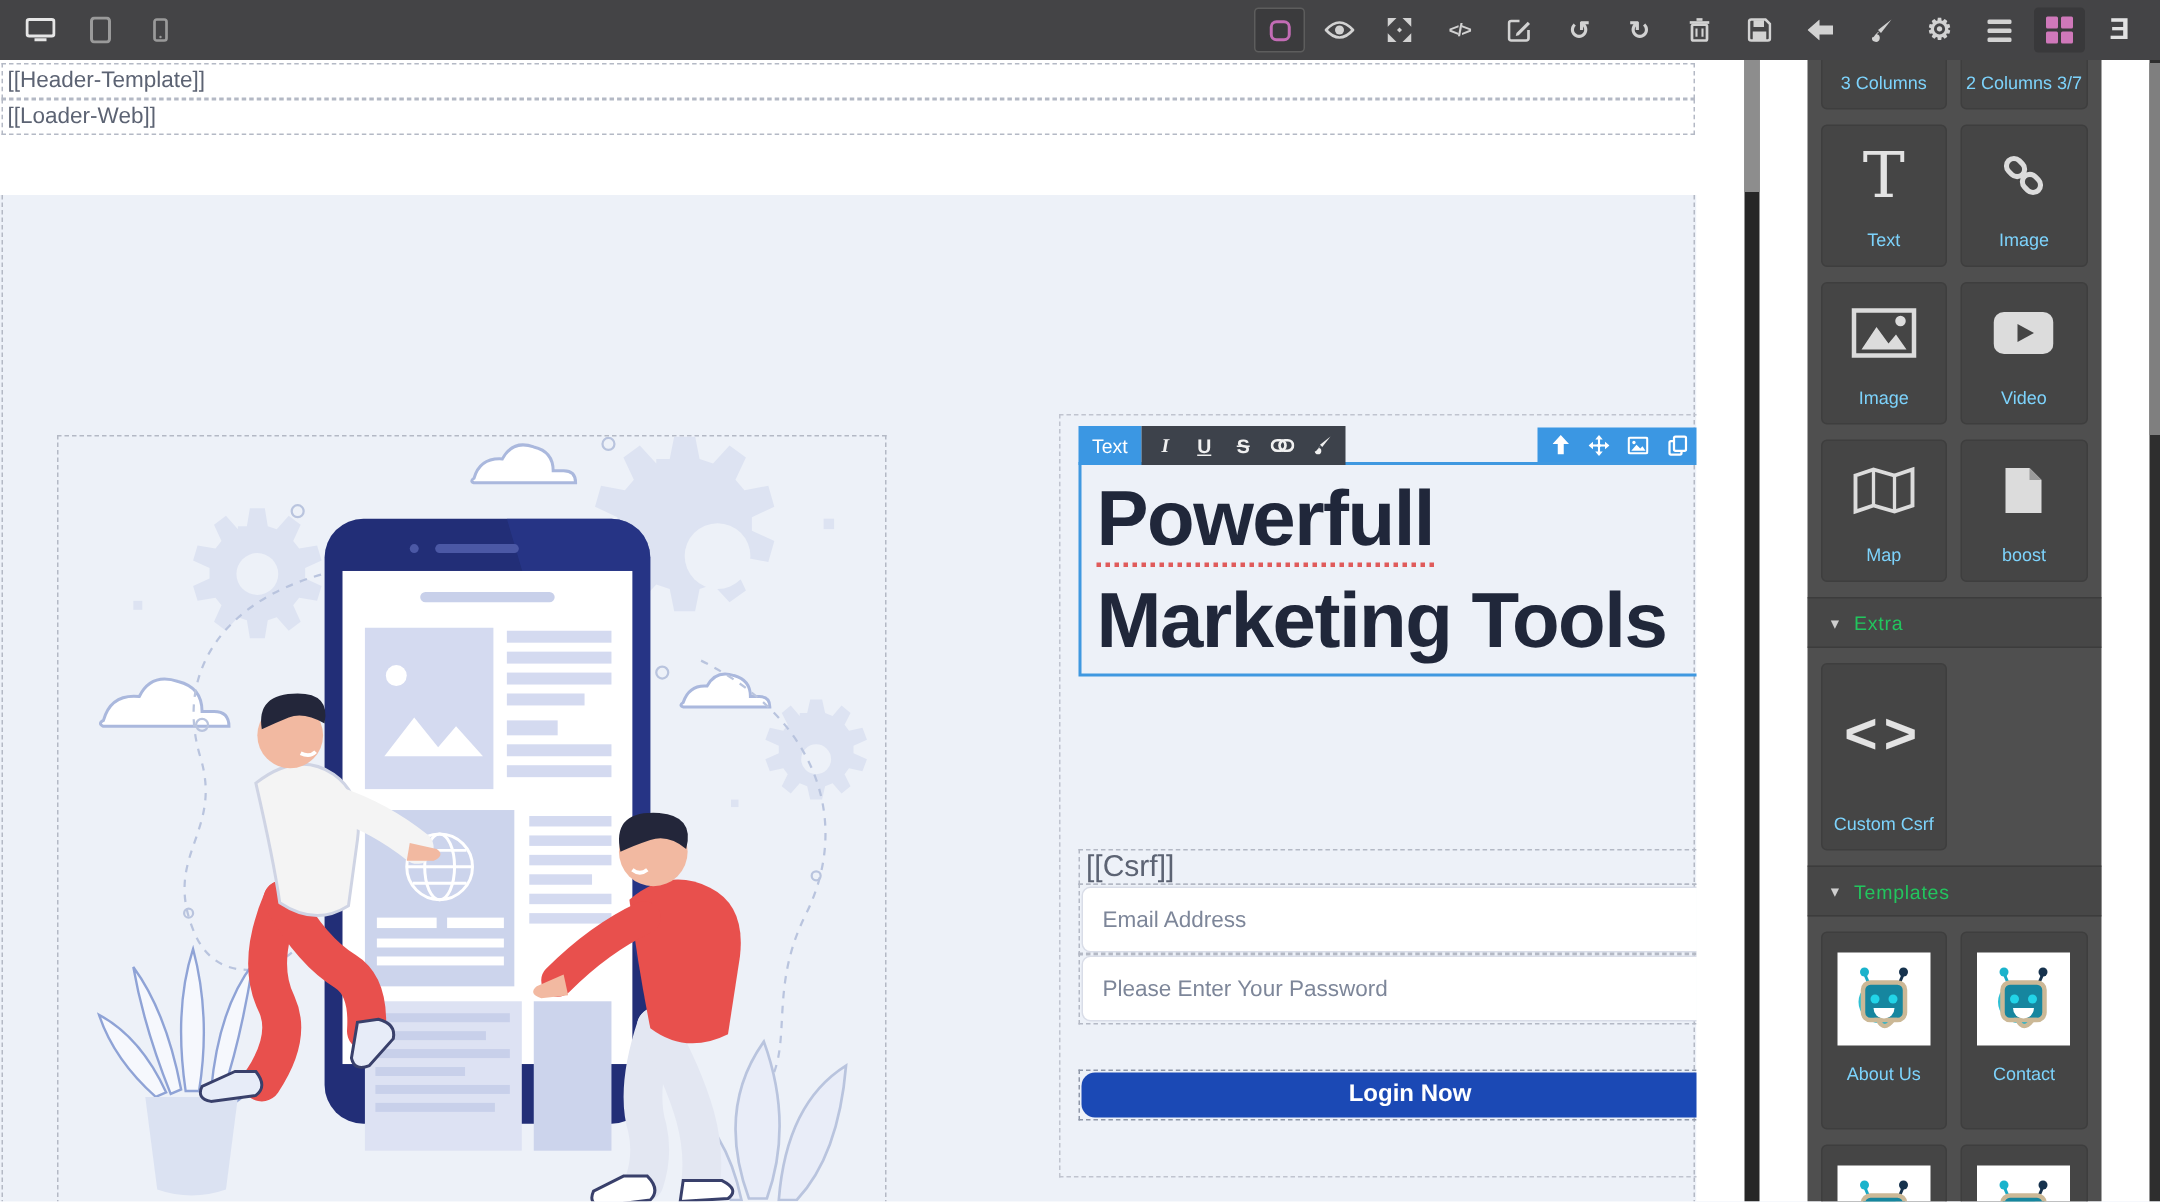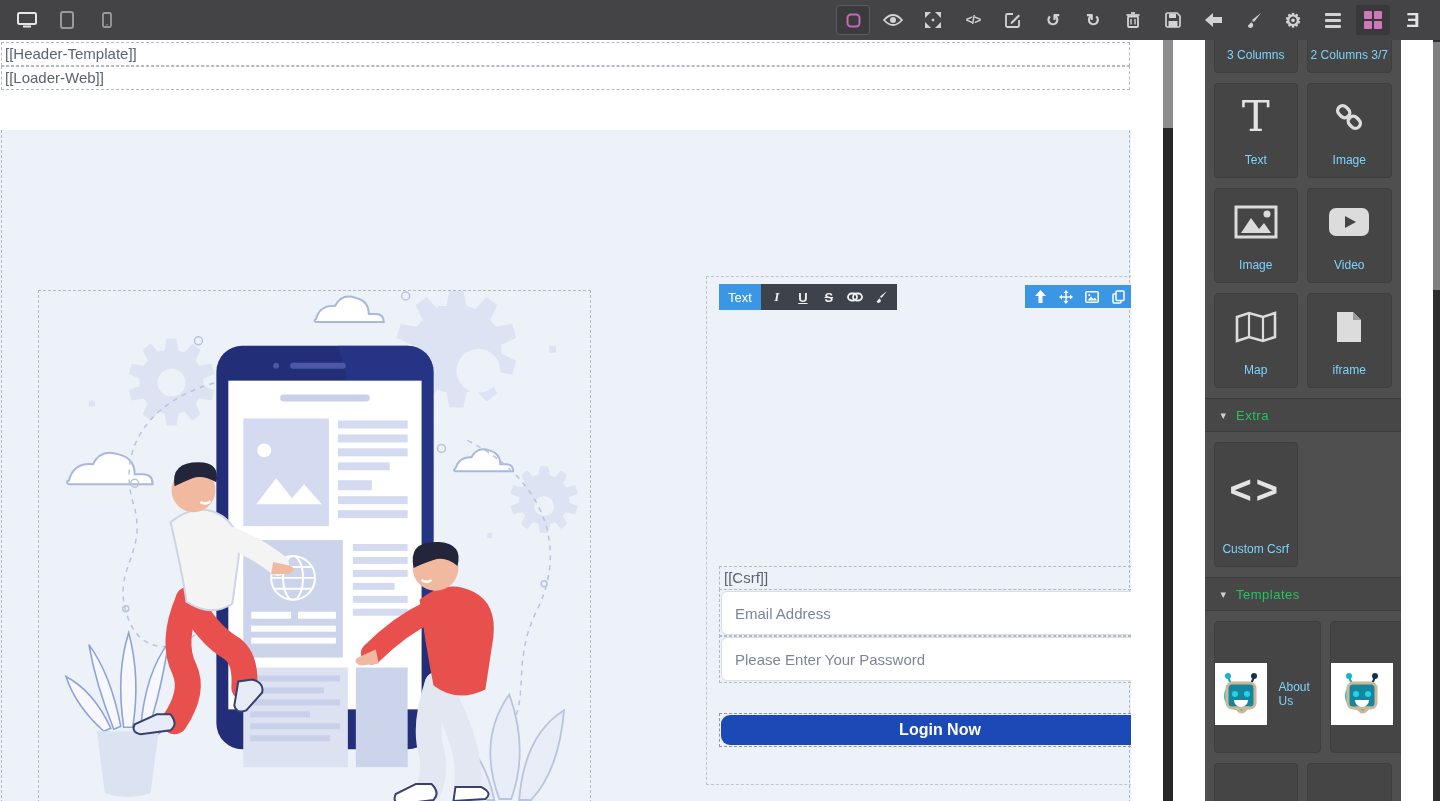--- a/index.html
+++ b/index.html
@@ -49,21 +49,21 @@
   .comp-bar { position: absolute; right: 12px; top: 8px; height: 23px; background: #3b97e3; display: flex; align-items: center; padding: 0 4px; gap: 4px; z-index: 5; }
   .comp-btn { width: 22px; height: 21px; display: flex; align-items: center; justify-content: center; color: #fff; cursor: pointer; }
 
   .heading-box { position: absolute; left: 12px; top: 31px; width: 442px; height: 143px; border: 2px solid #3f98e0; padding: 2px 10px; cursor: text; }
   .heading-box h1 { font-size: 52px; line-height: 68px; font-weight: bold; color: #20273a; letter-spacing: -1px; }
   .misspell { border-bottom: 3px dotted #e05b5b; }
 
   .para { position: absolute; left: 12px; top: 192px; width: 448px; font-size: 16px; color: #4b5468; cursor: text; }
   .para span { display: inline-block; border: 1px dashed #b4b9c5; padding: 1px 4px; margin-bottom: 1px; line-height: 19px; }
 
-  .csrf-box { position: absolute; left: 12px; top: 289px; width: 442px; height: 24px; border: 1px dashed #b4b9c5; font-size: 15px; color: #5c6373; line-height: 22px; padding-left: 4px; }
+  .csrf-box { position: absolute; left: 12px; top: 289px; width: 442px; height: 24px; border: 1px dashed #b4b9c5; font-size: 20px; color: #5c6373; line-height: 22px; padding-left: 4px; }
   .field-wrap { position: absolute; left: 12px; width: 442px; height: 48px; border: 1px dashed #b4b9c5; padding: 1px; }
   .field-wrap input { width: 100%; height: 100%; border: 1px solid #d9dde8; border-radius: 6px; background: #fff; padding: 0 13px; font-size: 15px; color: #7f1d1d; outline: none; font-family: "Liberation Sans", sans-serif; }
   .field-wrap input::placeholder { color: #7d8699; }
   .btn-wrap { position: absolute; left: 12px; top: 436px; width: 442px; height: 34px; border: 1px dashed #8f97a8; padding: 1px; }
   .login-btn { width: 100%; height: 100%; background: #1b49b5; border: none; border-radius: 9px; color: #fff; font-size: 16px; font-weight: bold; cursor: pointer; font-family: "Liberation Sans", sans-serif; }
 
   
   .canvas-scroll { width: 10px; background: #272727; position: relative; }
   .canvas-scroll .thumb { position: absolute; top: 0; left: 0; width: 100%; height: 88px; background: #8d8d8d; }
 
@@ -72,21 +72,21 @@
   .blocks-wrap { margin-top: -62px; }
   .block-row { display: flex; gap: 9px; padding: 0 9px; margin-bottom: 10px; }
   .block-card { flex: 1; height: 95px; background: #454545; border: 1px solid #3e3e3e; border-radius: 4px; display: flex; flex-direction: column; align-items: center; justify-content: flex-end; padding-bottom: 10px; cursor: grab; position: relative; }
   .block-card .bicon { position: absolute; top: 0; bottom: 28px; left: 0; right: 0; display: flex; align-items: center; justify-content: center; color: #dcdcdc; }
   .block-label { font-size: 12px; color: #7dd3fc; }
   .ticon { font-family: "DejaVu Serif", serif; font-size: 42px; color: #e3e3e3; line-height: 1; }
   .codeicon { font-size: 38px; font-weight: bold; color: #e3e3e3; letter-spacing: 4px; }
   .section-head { height: 34px; background: #474747; border-top: 1px solid #3c3c3c; border-bottom: 1px solid #3c3c3c; display: flex; align-items: center; gap: 10px; padding: 0 16px; margin-bottom: 10px; cursor: pointer; }
   .section-head .caret { font-size: 11px; color: #cfcfcf; }
   .section-head .stitle { font-size: 13px; color: #22c55e; letter-spacing: 0.5px; }
-  .tmpl-card { flex: 1; height: 132px; background: #454545; border: 1px solid #3e3e3e; border-radius: 4px; display: flex; flex-direction: row; align-items: center; padding-top: 13px; gap: 12px; cursor: grab; }
+  .tmpl-card { flex: 1; height: 132px; background: #454545; border: 1px solid #3e3e3e; border-radius: 4px; display: flex; flex-direction: column; align-items: center; padding-top: 13px; gap: 12px; cursor: grab; }
   .tmpl-img { width: 62px; height: 62px; background: #ffffff; display: flex; align-items: center; justify-content: center; }
   .half { width: calc(50% - 4.5px); flex: none; }
 
   
   .side-scroll { width: 8px; background: #2e2e2e; position: relative; }
   .side-scroll .thumb { position: absolute; top: 2px; left: 0; width: 100%; height: 248px; background: #7f7f7f; }
 </style>
 </head>
 <body>
 
@@ -403,20 +403,23 @@
             </span>
             <span class="comp-btn">
               <svg width="11" height="13" viewBox="0 0 11 13">
                   <rect x="1.5" y="3.5" width="8" height="9" rx="1" fill="#fff"></rect>
                   <rect x="0" y="1.5" width="11" height="1.6" fill="#fff"></rect>
                   <rect x="3.7" y="0" width="3.6" height="1.2" fill="#fff"></rect>
                 </svg>
             </span>
           </div>
 
+          <div class="heading-box">
+            <h1><span class="misspell">Powerfull</span><br><span>Marketing Tools</span></h1>
+          </div>
 
 
           <div class="csrf-box">[[Csrf]]</div>
 
           <div class="field-wrap" style="top: 312px;">
             <input type="text" placeholder="Email Address" style="">
           </div>
           <div class="field-wrap" style="top: 358px;">
             <input type="text" placeholder="Please Enter Your Password" style="">
           </div>
@@ -496,21 +499,21 @@
             </span>
             <span class="block-label">Map</span>
           </div>
           <div class="block-card">
             <span class="bicon">
               <svg width="28" height="34" viewBox="0 0 28 34">
                   <path d="M2 2 L18 2 L26 10 L26 32 L2 32 Z" fill="#dcdcdc"></path>
                   <path d="M18 2 L18 10 L26 10 Z" fill="#9b9b9b"></path>
                 </svg>
             </span>
-            <span class="block-label">iframe</span>
+            <span class="block-label">boost</span>
           </div>
         </div>
 
         <div class="section-head">
           <span class="caret">▾</span>
           <span class="stitle">Extra</span>
         </div>
 
         <div class="block-row">
           <div class="block-card half" style="height:125px;">

